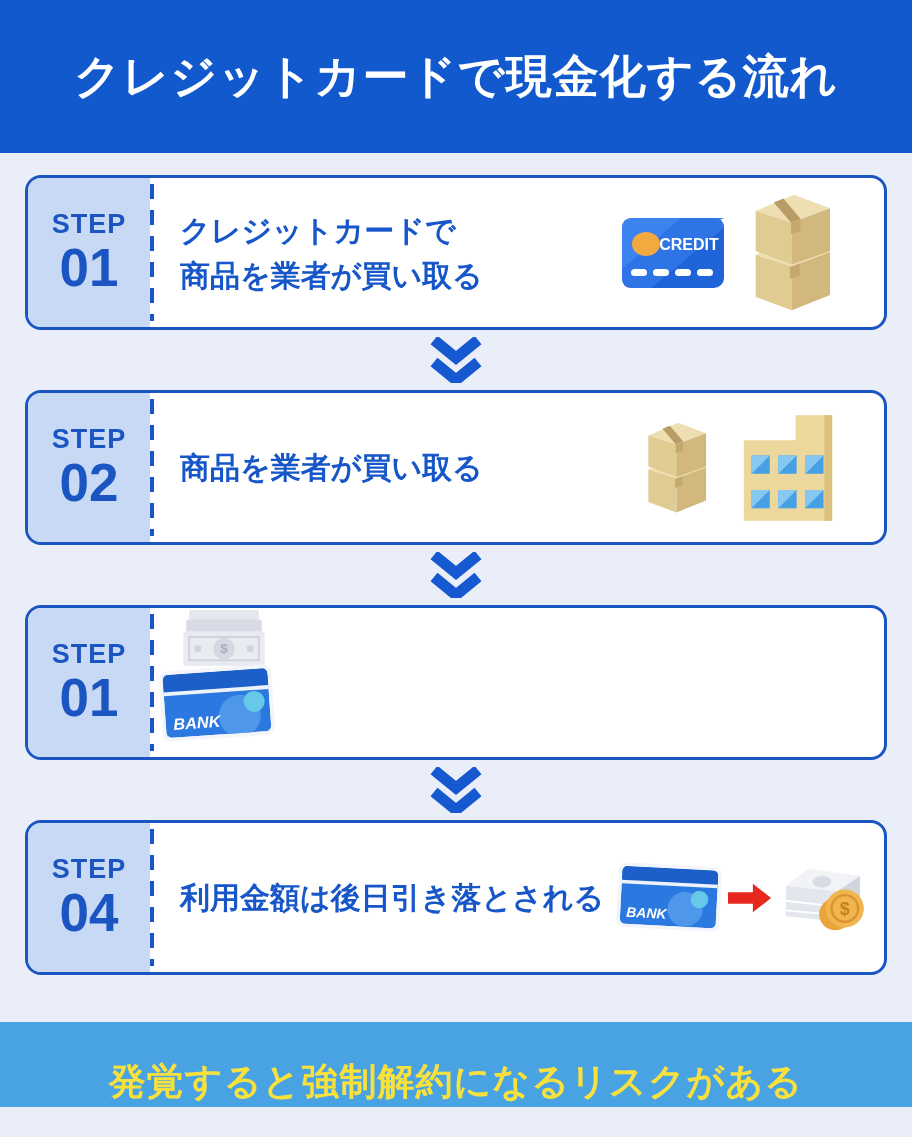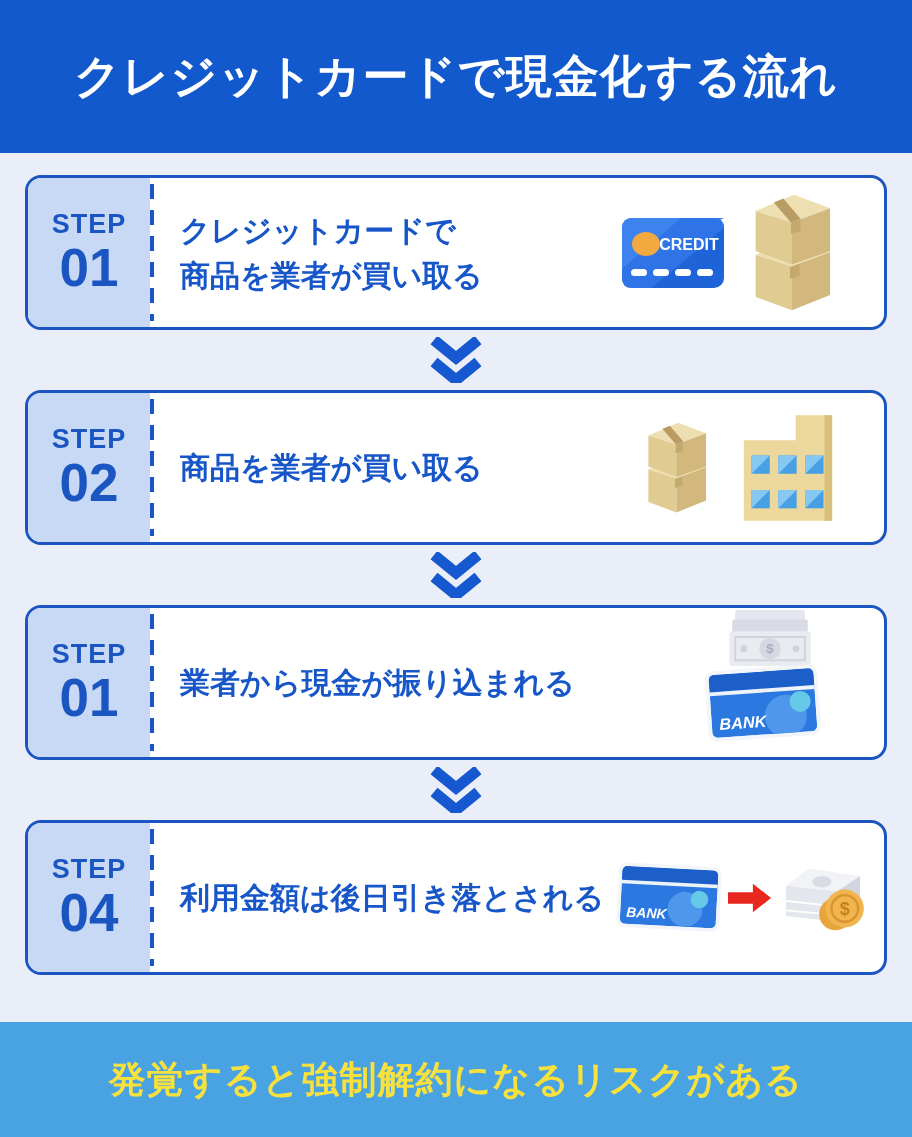--- a/index.html
+++ b/index.html
@@ -32,21 +32,21 @@
     background-image:repeating-linear-gradient(to bottom,#1b55c2 0 15px,transparent 15px 26px);
   }
   .step-text{
     flex:1;display:flex;flex-direction:column;justify-content:center;
     padding-left:26px;color:#1656c8;font-size:30px;font-weight:800;line-height:1.5;
     white-space:nowrap;
   }
   .step-icons{display:flex;align-items:center;}
   .chevron-row{height:60px;display:flex;align-items:center;justify-content:center;}
   .footer{
-    height:115px;background:#49a3e2;display:flex;align-items:center;justify-content:center;
+    height:85px;background:#49a3e2;display:flex;align-items:flex-end;justify-content:center;
   }
   .footer .warn{
     color:#f8e13d;font-size:37px;font-weight:800;letter-spacing:1px;
   }
   svg{display:block;}
   .svg-label{font-family:"Liberation Sans","DejaVu Sans",sans-serif;}
 </style>
 </head>
 <body>
 
@@ -159,23 +159,20 @@
       <path d="M5 25 L27 43 L49 25" fill="none" stroke="#1658cf" stroke-width="11"></path>
     </svg>
   </div>
 
   <div class="step-card">
     <div class="step-label">
       <span class="step-word">STEP</span>
       <span class="step-num">01</span>
     </div>
     <div class="step-divider"></div>
-    <div class="step-text">
-      <span>業者から現金が振り込まれる</span>
-    </div>
     <div class="step-icons" style="margin-right:58px;flex-direction:column;align-items:center;">
 
       <svg width="84" height="60" viewBox="0 0 84 62" style="margin-left:14px;">
         <rect x="6" y="2" width="72" height="16" rx="2" fill="#e4e7ee"></rect>
         <rect x="3" y="12" width="78" height="18" rx="2" fill="#d8dbe5"></rect>
         <rect x="0" y="24" width="84" height="36" rx="3" fill="#e9ebf1"></rect>
         <rect x="6" y="30" width="72" height="24" fill="none" stroke="#cfd3dd" stroke-width="2"></rect>
         <circle cx="42" cy="42" r="11" fill="#d5d8e2"></circle>
         <text class="svg-label" x="42" y="47" text-anchor="middle" font-size="14" font-weight="bold" fill="#a7adbc">$</text>
         <circle cx="15" cy="42" r="3.5" fill="#cfd3dd"></circle>

